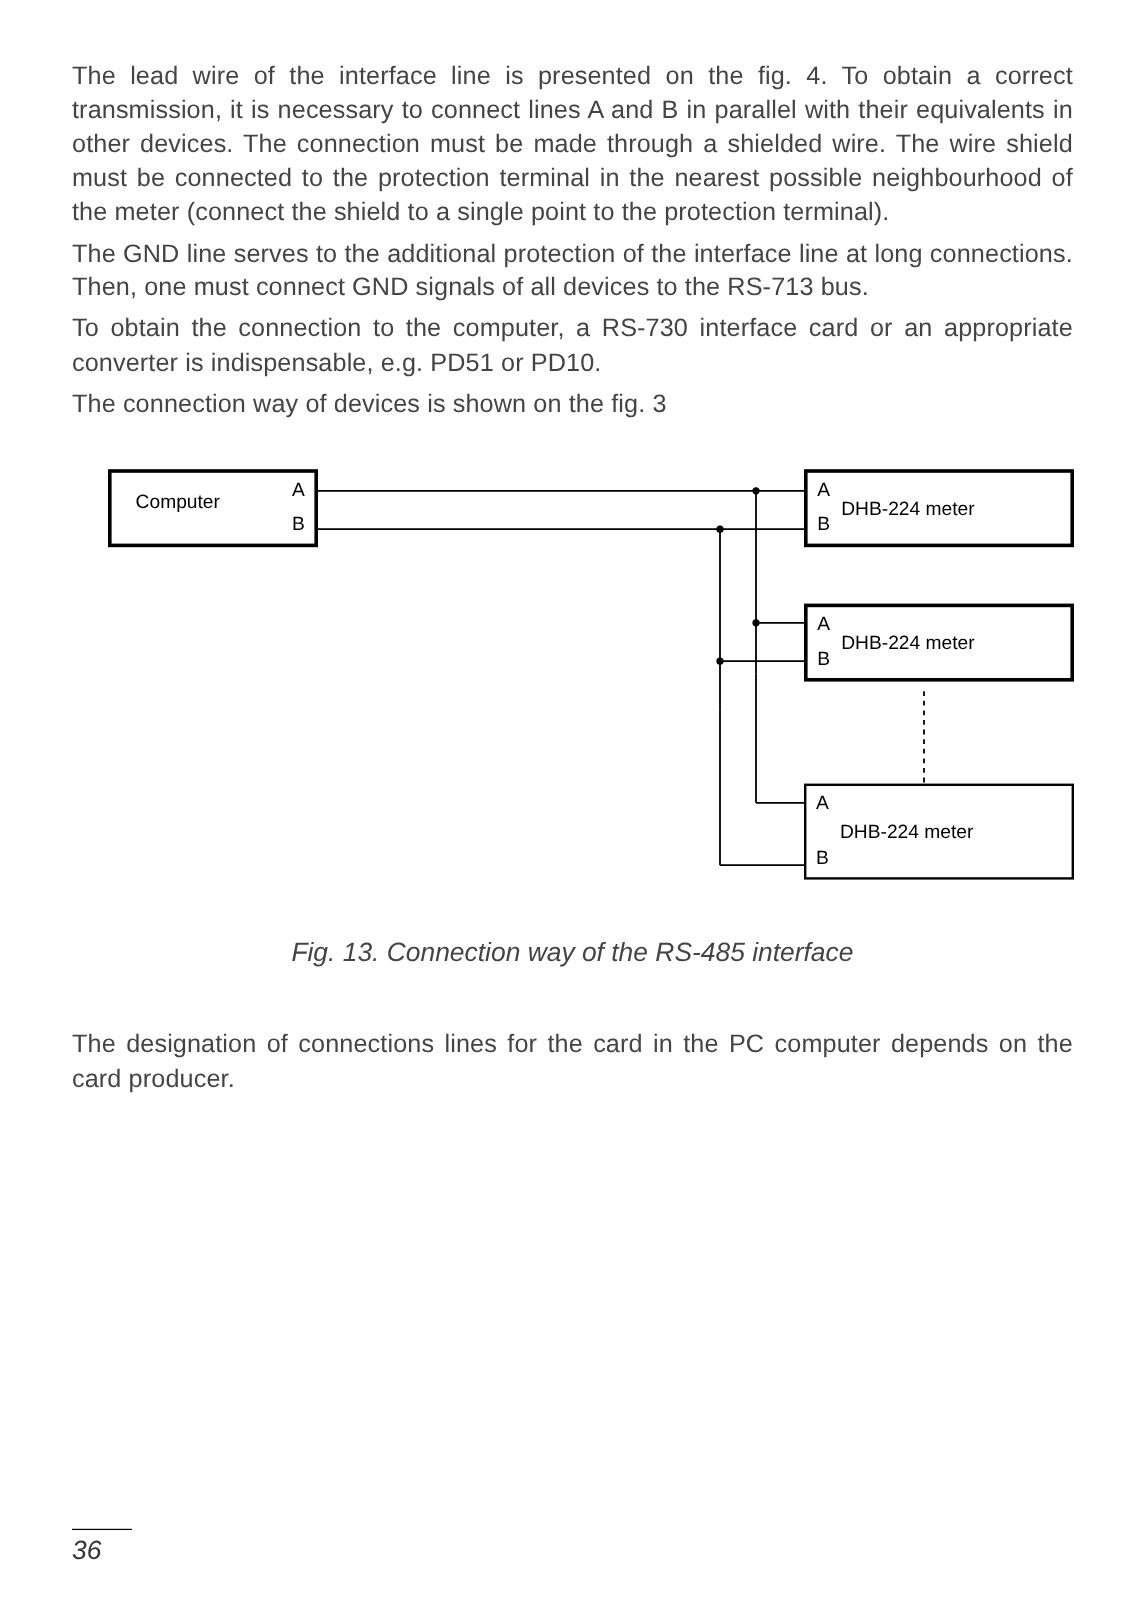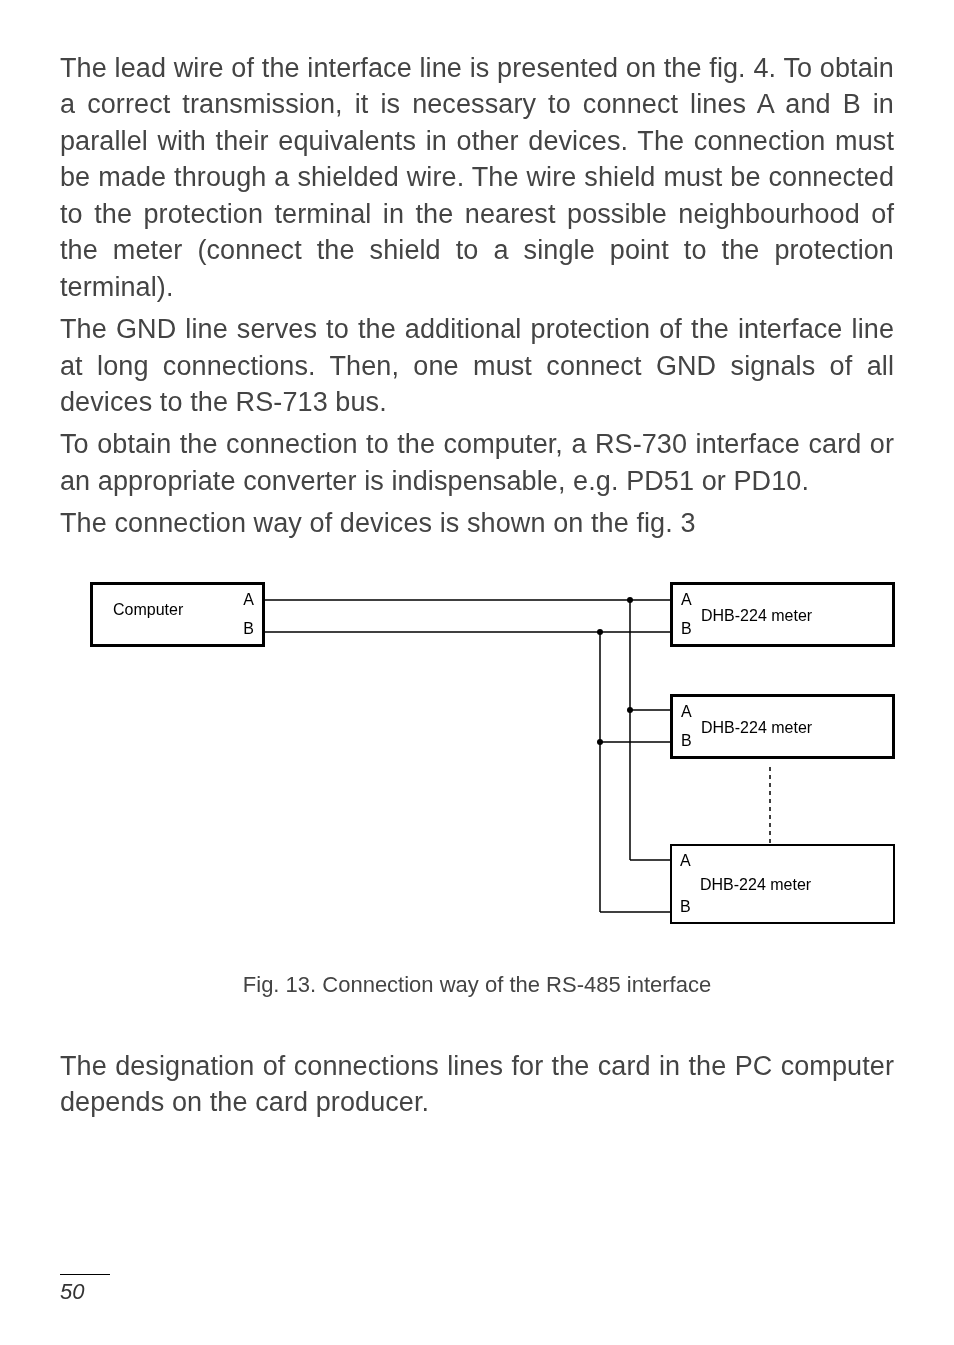--- a/index.html
+++ b/index.html
@@ -6,21 +6,21 @@
   body {
     font-family: Arial, Helvetica, sans-serif;
     width: 954px;
     height: 1345px;
     background: #fff;
     color: #333;
     padding: 50px 60px 40px 60px;
     position: relative;
   }
   .para {
-    font-size: 27px;
+    font-size: 21px;
     line-height: 1.35;
     color: #444;
     text-align: justify;
     margin-bottom: 6px;
     letter-spacing: 0.1px;
   }
   .diagram-wrap {
     margin-top: 40px;
     margin-bottom: 30px;
   }
@@ -36,20 +36,21 @@
     background: #fff;
     font-family: Arial, sans-serif;
   }
   .thick { border-width: 3px; }
   .node-label {
     font-size: 16px;
     color: #000;
   }
   .caption {
     font-size: 22px;
+    font-style: italic;
     color: #444;
     text-align: center;
     margin-top: 30px;
     margin-bottom: 50px;
   }
   .footer-line {
     position: absolute;
     left: 60px;
     bottom: 70px;
     width: 50px;
@@ -130,13 +131,13 @@
     </div>
 
   </div>
 </div>
 
 <p class="caption">Fig. 13.  Connection way of the RS-485 interface</p>
 
 <p class="para">The designation of connections lines for the card in the PC computer depends on the card producer.</p>
 
 <div class="footer-line"></div>
-<div class="page-num">50</div>
+<div class="page-num">36</div>
 
 </body></html>

